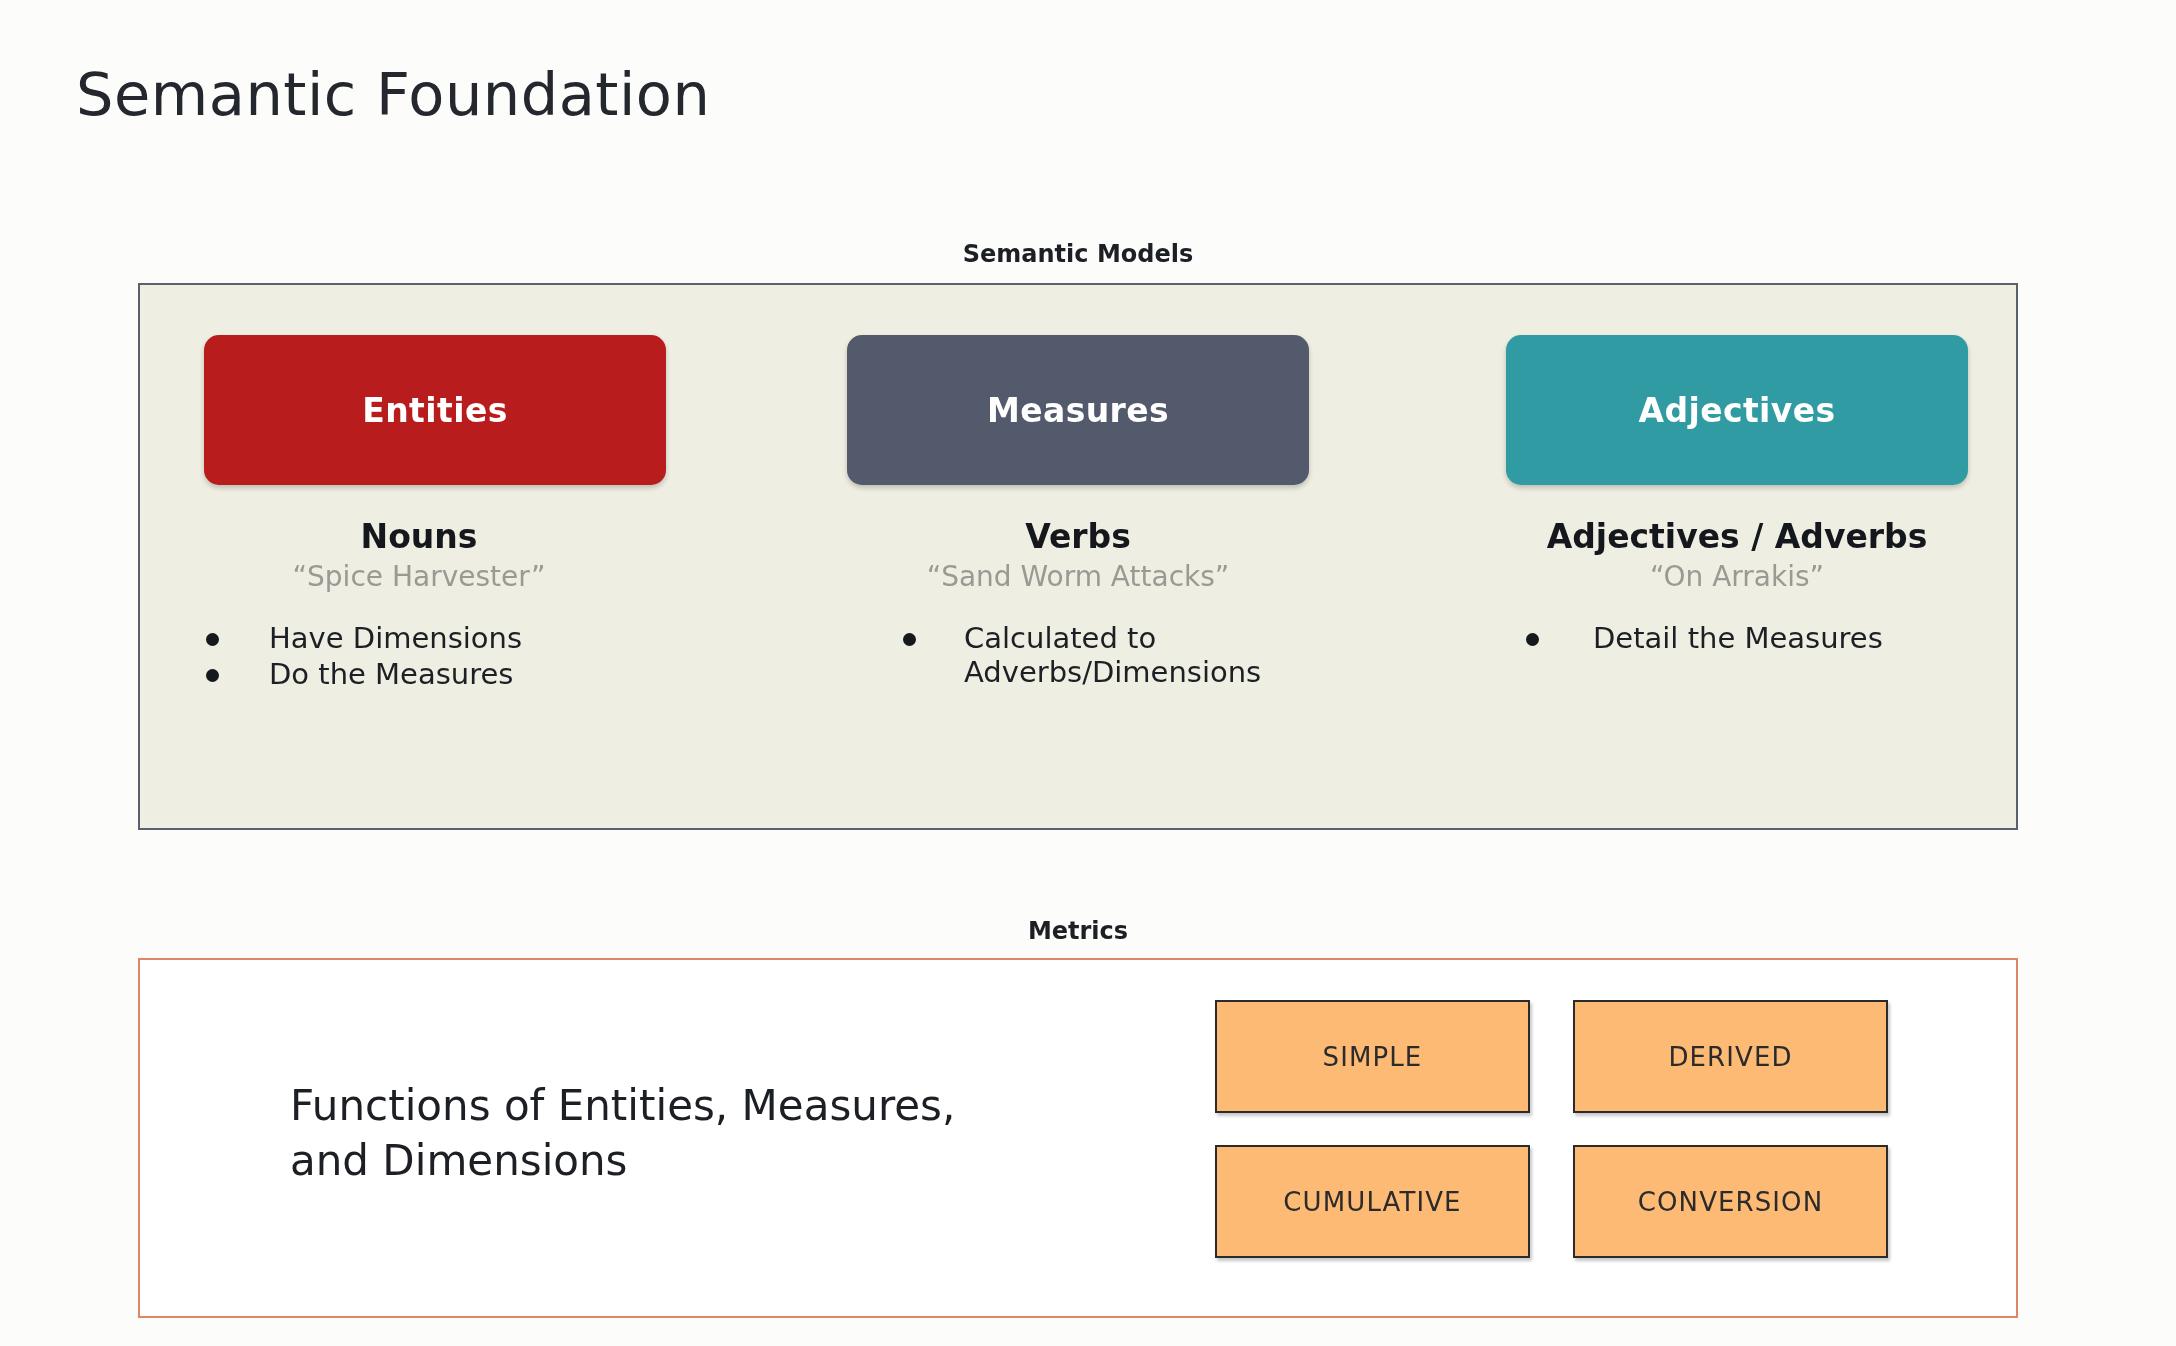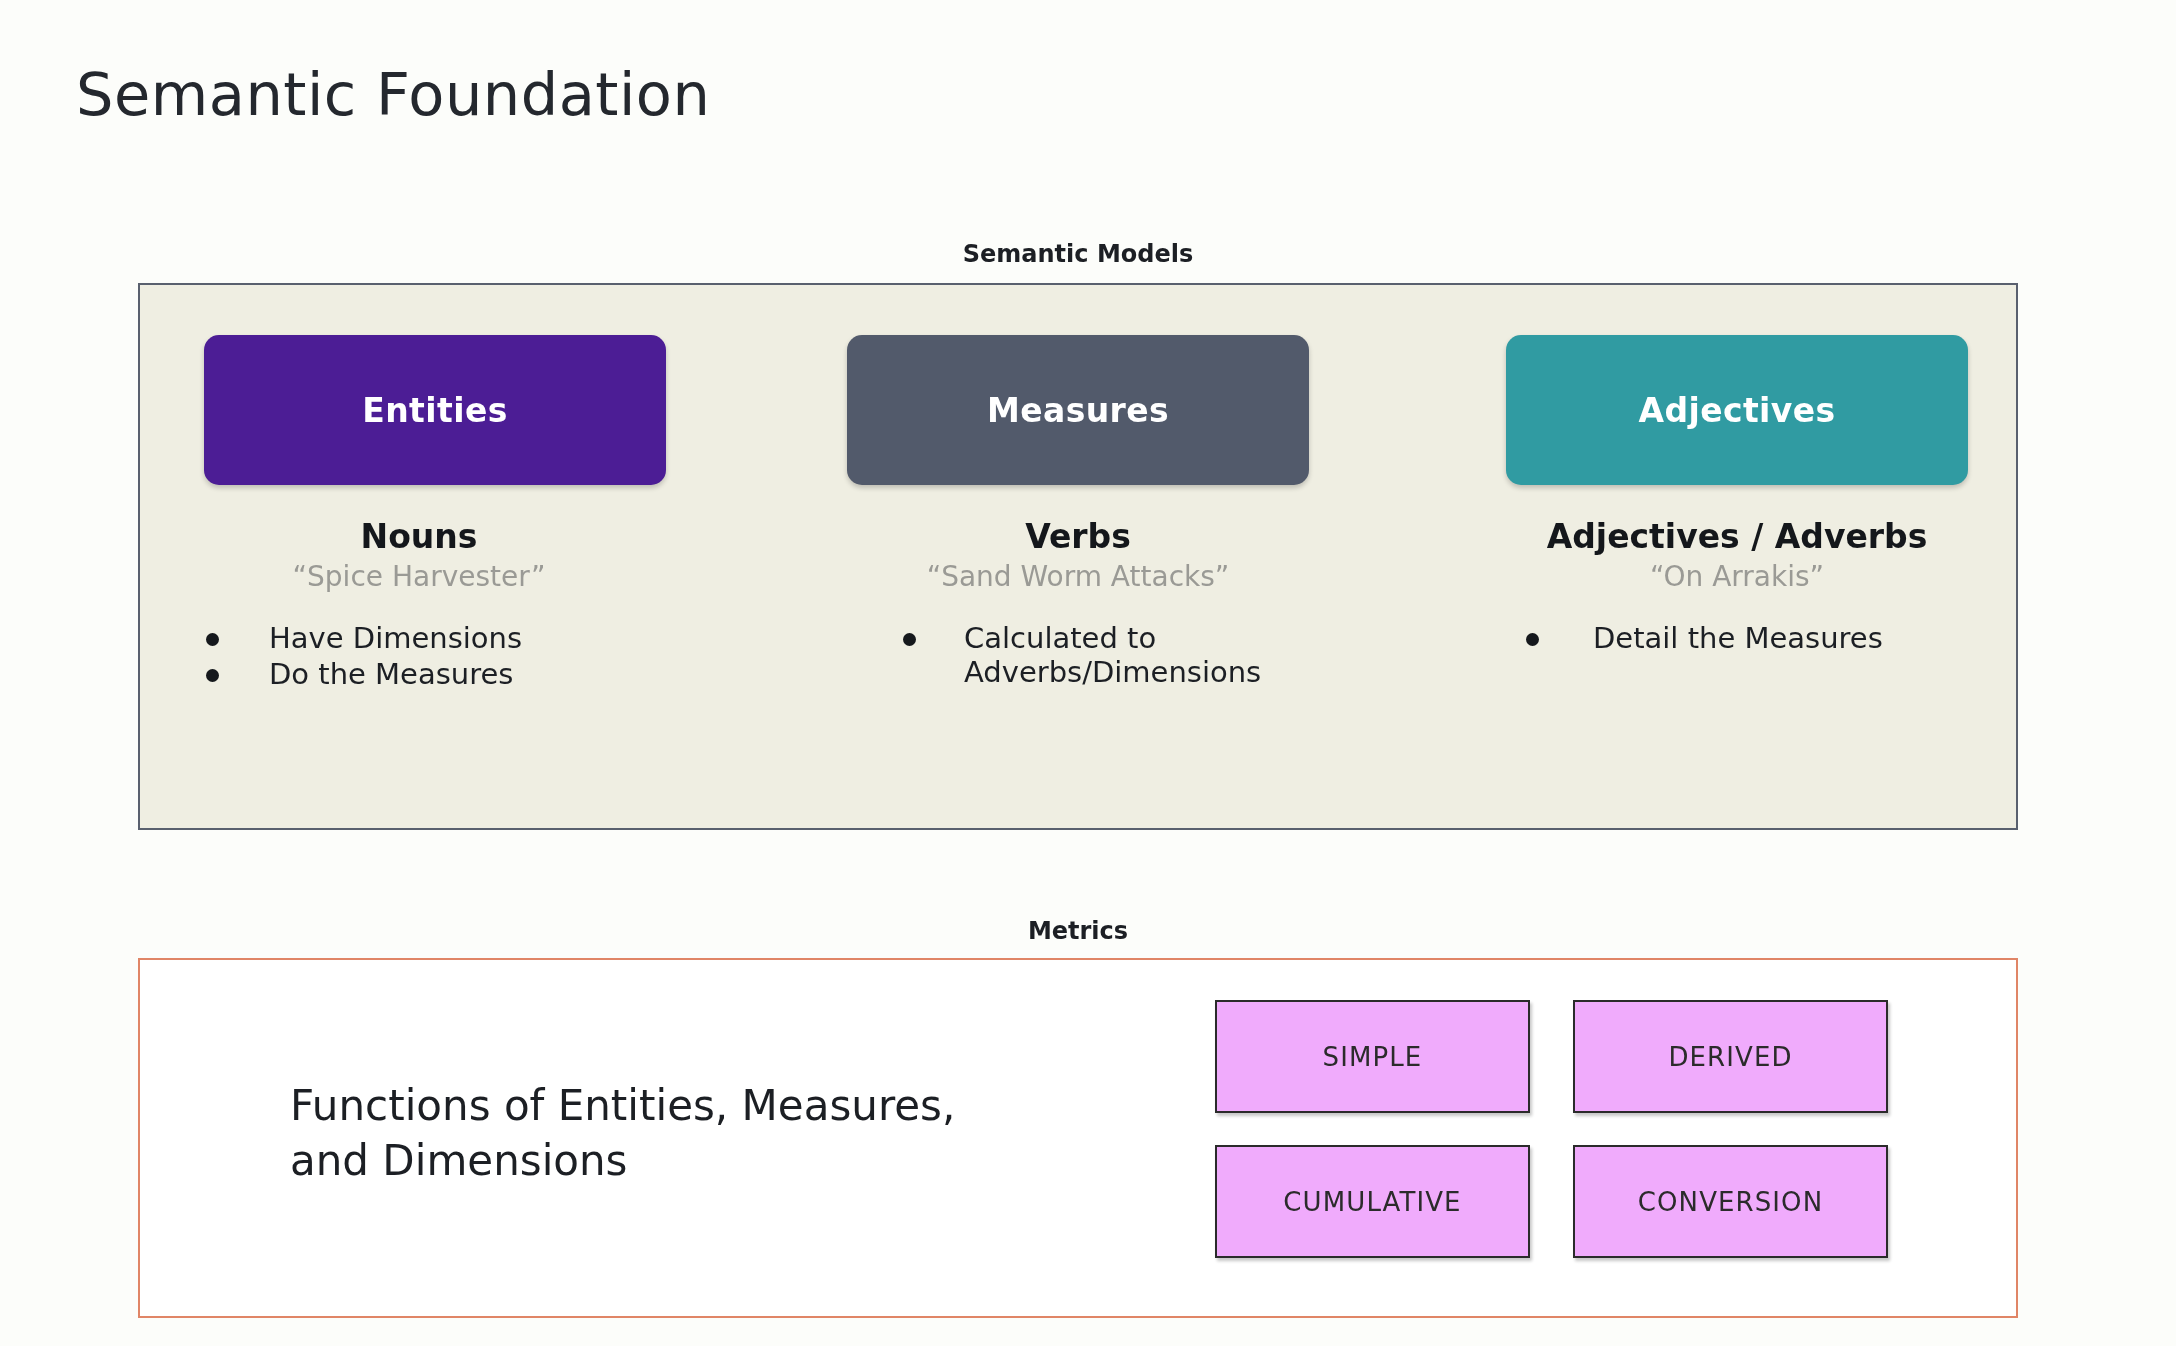--- a/index.html
+++ b/index.html
@@ -187,21 +187,21 @@
     top: 40px;
     width: 690px;
     display: grid;
     grid-template-columns: 315px 315px;
     grid-template-rows: 113px 113px;
     column-gap: 43px;
     row-gap: 32px;
   }
 
   .metric-type-box {
-    background: #f0abfc;
+    background: #fdba74;
     border: 2px solid #2B2B2B;
     display: flex;
     align-items: center;
     justify-content: center;
     font-size: 26px;
     letter-spacing: 1.1px;
     color: #2B2B2B;
     box-shadow: 2px 3px 3px rgba(0,0,0,0.22);
     box-sizing: border-box;
   }
@@ -210,21 +210,21 @@
 <body>
 
 <div id="page-title">Semantic Foundation</div>
 
 <div id="semantic-models-header" class="section-header">Semantic Models</div>
 
 <div id="semantic-models-panel">
   <div class="columns">
 
     <div class="column col-entities">
-      <div class="pill" style="background:#4c1d95;margin-left:32px;">Entities</div>
+      <div class="pill" style="background:#b91c1c;margin-left:32px;">Entities</div>
       <div class="part-of-speech">Nouns</div>
       <div class="example-quote">“Spice Harvester”</div>
       <ul class="bullets">
         <li>
           <span class="bullet-dot"></span>
           <span class="bullet-text">Have Dimensions</span>
         </li>
         <li>
           <span class="bullet-dot"></span>
           <span class="bullet-text">Do the Measures</span>

